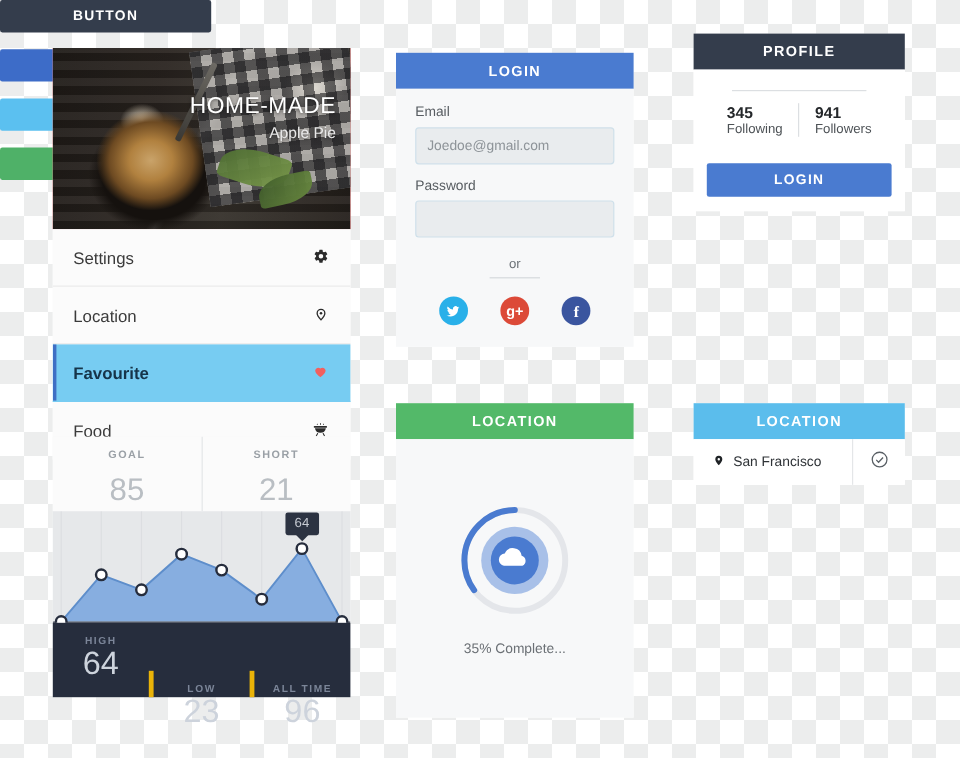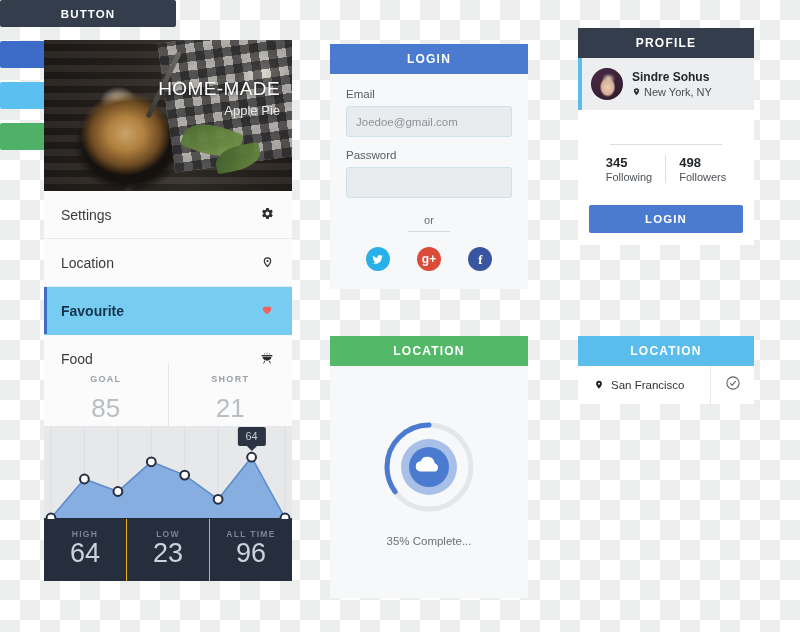--- a/index.html
+++ b/index.html
@@ -141,21 +141,21 @@
     width: 32px; height: 32px; border-radius: 50%;
     background:
       radial-gradient(ellipse 11px 14px at 52% 60%, #e9cdb6 0%, #d6b097 55%, rgba(120,80,90,0) 72%),
       radial-gradient(ellipse 9px 7px at 55% 32%, #f0dcca 0%, rgba(200,160,150,0) 75%),
       linear-gradient(140deg, #4a2a44, #2e1c2c);
     flex-shrink: 0; margin-right: 9px;
     border: 1px solid rgba(0,0,0,.08);
   }
   .profile-name { font-size: 12px; font-weight: bold; color: #25282b; }
   .profile-loc { font-size: 11px; color: #4a4e52; margin-top: 2px; display: flex; align-items: center; gap: 3px; }
-  .profile-stats { background: #fff; padding: 34px 0 0; }
+  .profile-stats { background: #fff; padding: 17px 0 0; }
   .stats-rule { width: 112px; height: 1px; background: #dcdfe2; margin: 0 auto 10px; }
   .stat-row { display: flex; justify-content: center; }
   .stat-cell { padding: 0 13px; }
   .stat-cell + .stat-cell { border-left: 1px solid #dcdfe2; }
   .stat-num { font-size: 13px; font-weight: bold; color: #24272a; }
   .stat-lab { font-size: 11px; color: #4d5256; margin-top: 1px; }
   .follow-wrap { background: #fff; padding: 22px 11px 12px; }
   .follow-btn {
     width: 100%; height: 28px; background: #4a7bd0; border: none; border-radius: 2px;
     color: #fff; font-size: 11.5px; font-weight: bold; letter-spacing: 1.1px;
@@ -176,21 +176,21 @@
     background: #2c3342; color: #c6cad2; font-size: 11px;
     padding: 3px 8px 4px; border-radius: 2px;
   }
   .tooltip:after {
     content: ""; position: absolute; left: 50%; bottom: -5px; transform: translateX(-50%);
     border-left: 6px solid transparent; border-right: 6px solid transparent;
     border-top: 6px solid #2c3342;
   }
   .chart-bottom { background: #262d3d; height: 62px; display: flex; }
   .cb-cell { flex: 1; text-align: center; padding-top: 10px; }
-  .cb-cell + .cb-cell { border-left: 1px solid #eab308; }
+  .cb-cell + .cb-cell { border-left: 4px solid #eab308; margin-top: 40px; }
   .cb-lab { font-size: 8.5px; color: #7b8598; letter-spacing: 1.3px; font-weight: bold; }
   .cb-val { font-size: 27px; color: #cdd3dc; font-weight: 300; margin-top: 0px; line-height: 1.05; }
 
   
   #download-card { left: 330px; top: 336px; width: 198px; }
   .dl-body {
     background: #f7f8f9; height: 232px;
     display: flex; flex-direction: column; align-items: center; justify-content: center;
   }
   .dl-ring { width: 100px; height: 100px; position: relative; }
@@ -295,43 +295,29 @@
       </div>
       <div class="soc soc-fb">
         <span style="font-size:13px;font-weight:bold;line-height:1;font-family:'Liberation Serif',serif;">f</span>
       </div>
     </div>
   </div>
 </div>
 
 <div class="card" id="profile-card">
   <div class="card-head head-dark">PROFILE</div>
-  <div class="profile-info">
-    <div class="avatar"></div>
-    <div>
-      <div class="profile-name">Sindre Sohus</div>
-      <div class="profile-loc">
-        <span>
-          <svg width="9" height="11" viewBox="0 0 24 24" fill="#2b2b2b">
-              <path d="M12 22s7-7.2 7-12a7 7 0 1 0-14 0c0 4.8 7 12 7 12zm0-9.6a2.4 2.4 0 1 1 0-4.8 2.4 2.4 0 0 1 0 4.8z"></path>
-            </svg>
-        </span>
-        <span>New York, NY</span>
-      </div>
-    </div>
-  </div>
   <div class="profile-stats">
     <div class="stats-rule"></div>
     <div class="stat-row">
       <div class="stat-cell">
         <div class="stat-num">345</div>
         <div class="stat-lab">Following</div>
       </div>
       <div class="stat-cell">
-        <div class="stat-num">498</div>
+        <div class="stat-num">941</div>
         <div class="stat-lab">Followers</div>
       </div>
     </div>
   </div>
   <div class="follow-wrap">
     <button class="follow-btn">LOGIN</button>
   </div>
 </div>
 
 <div class="card" id="chart-card">

